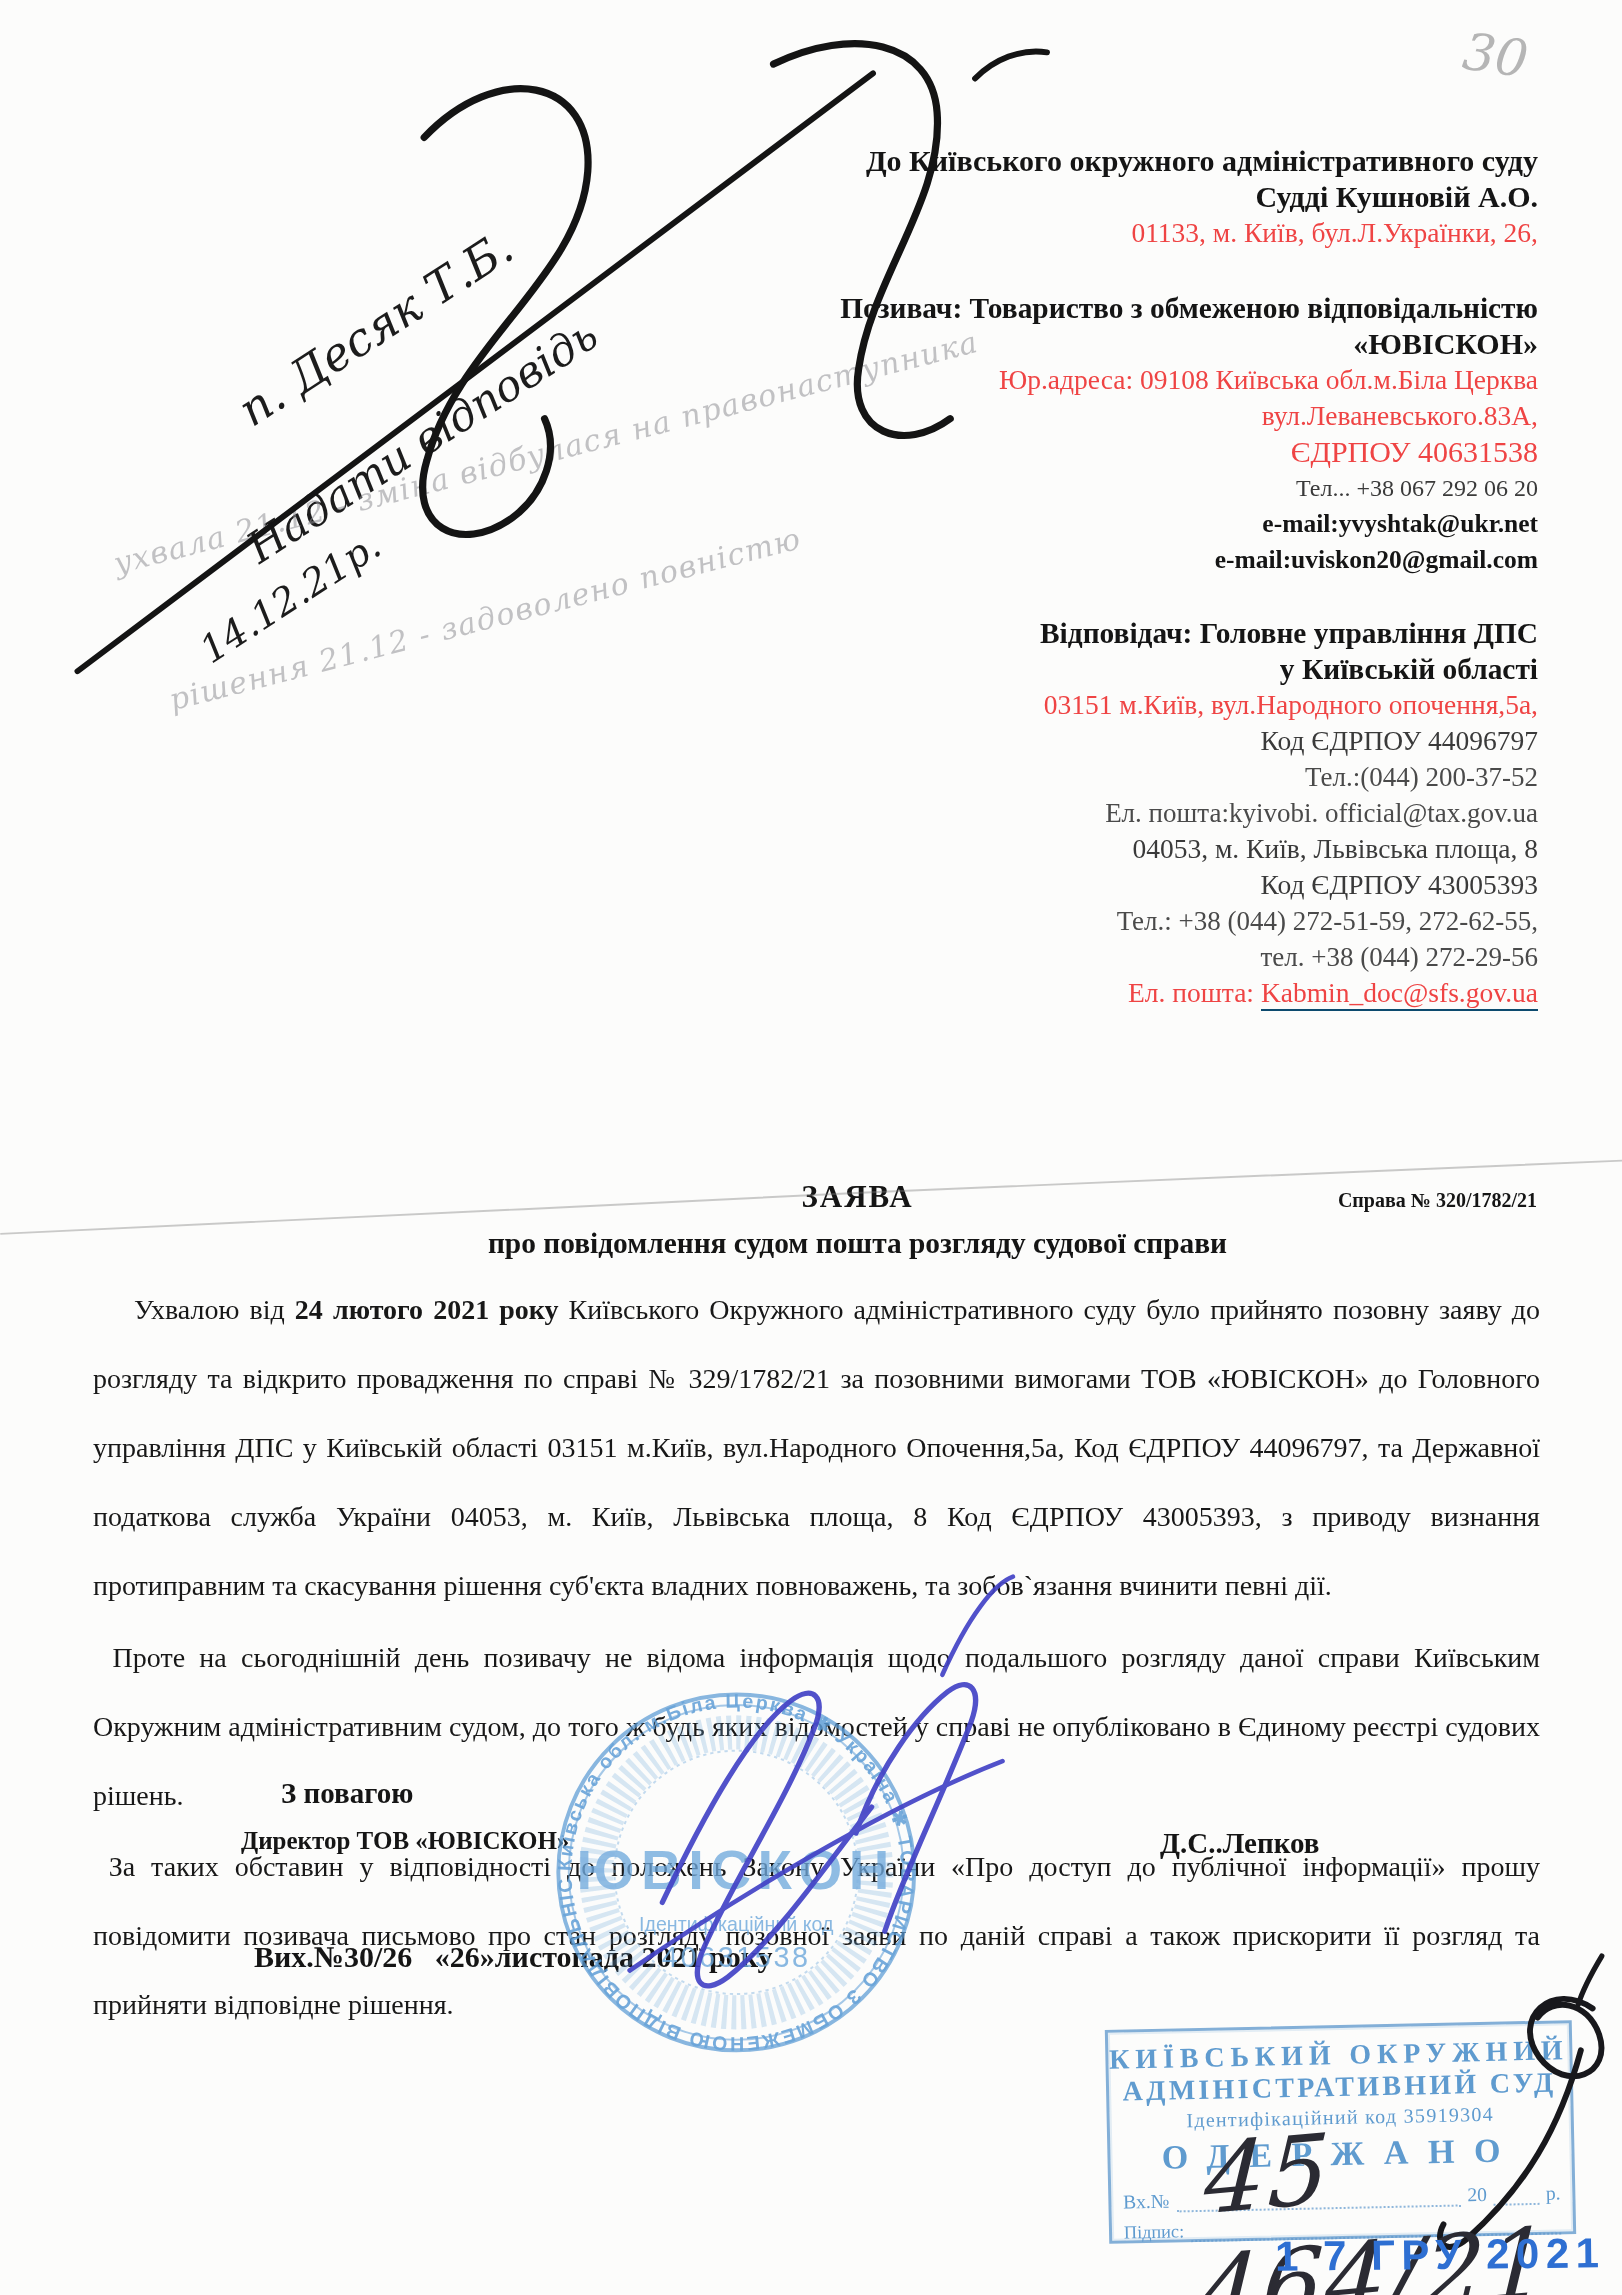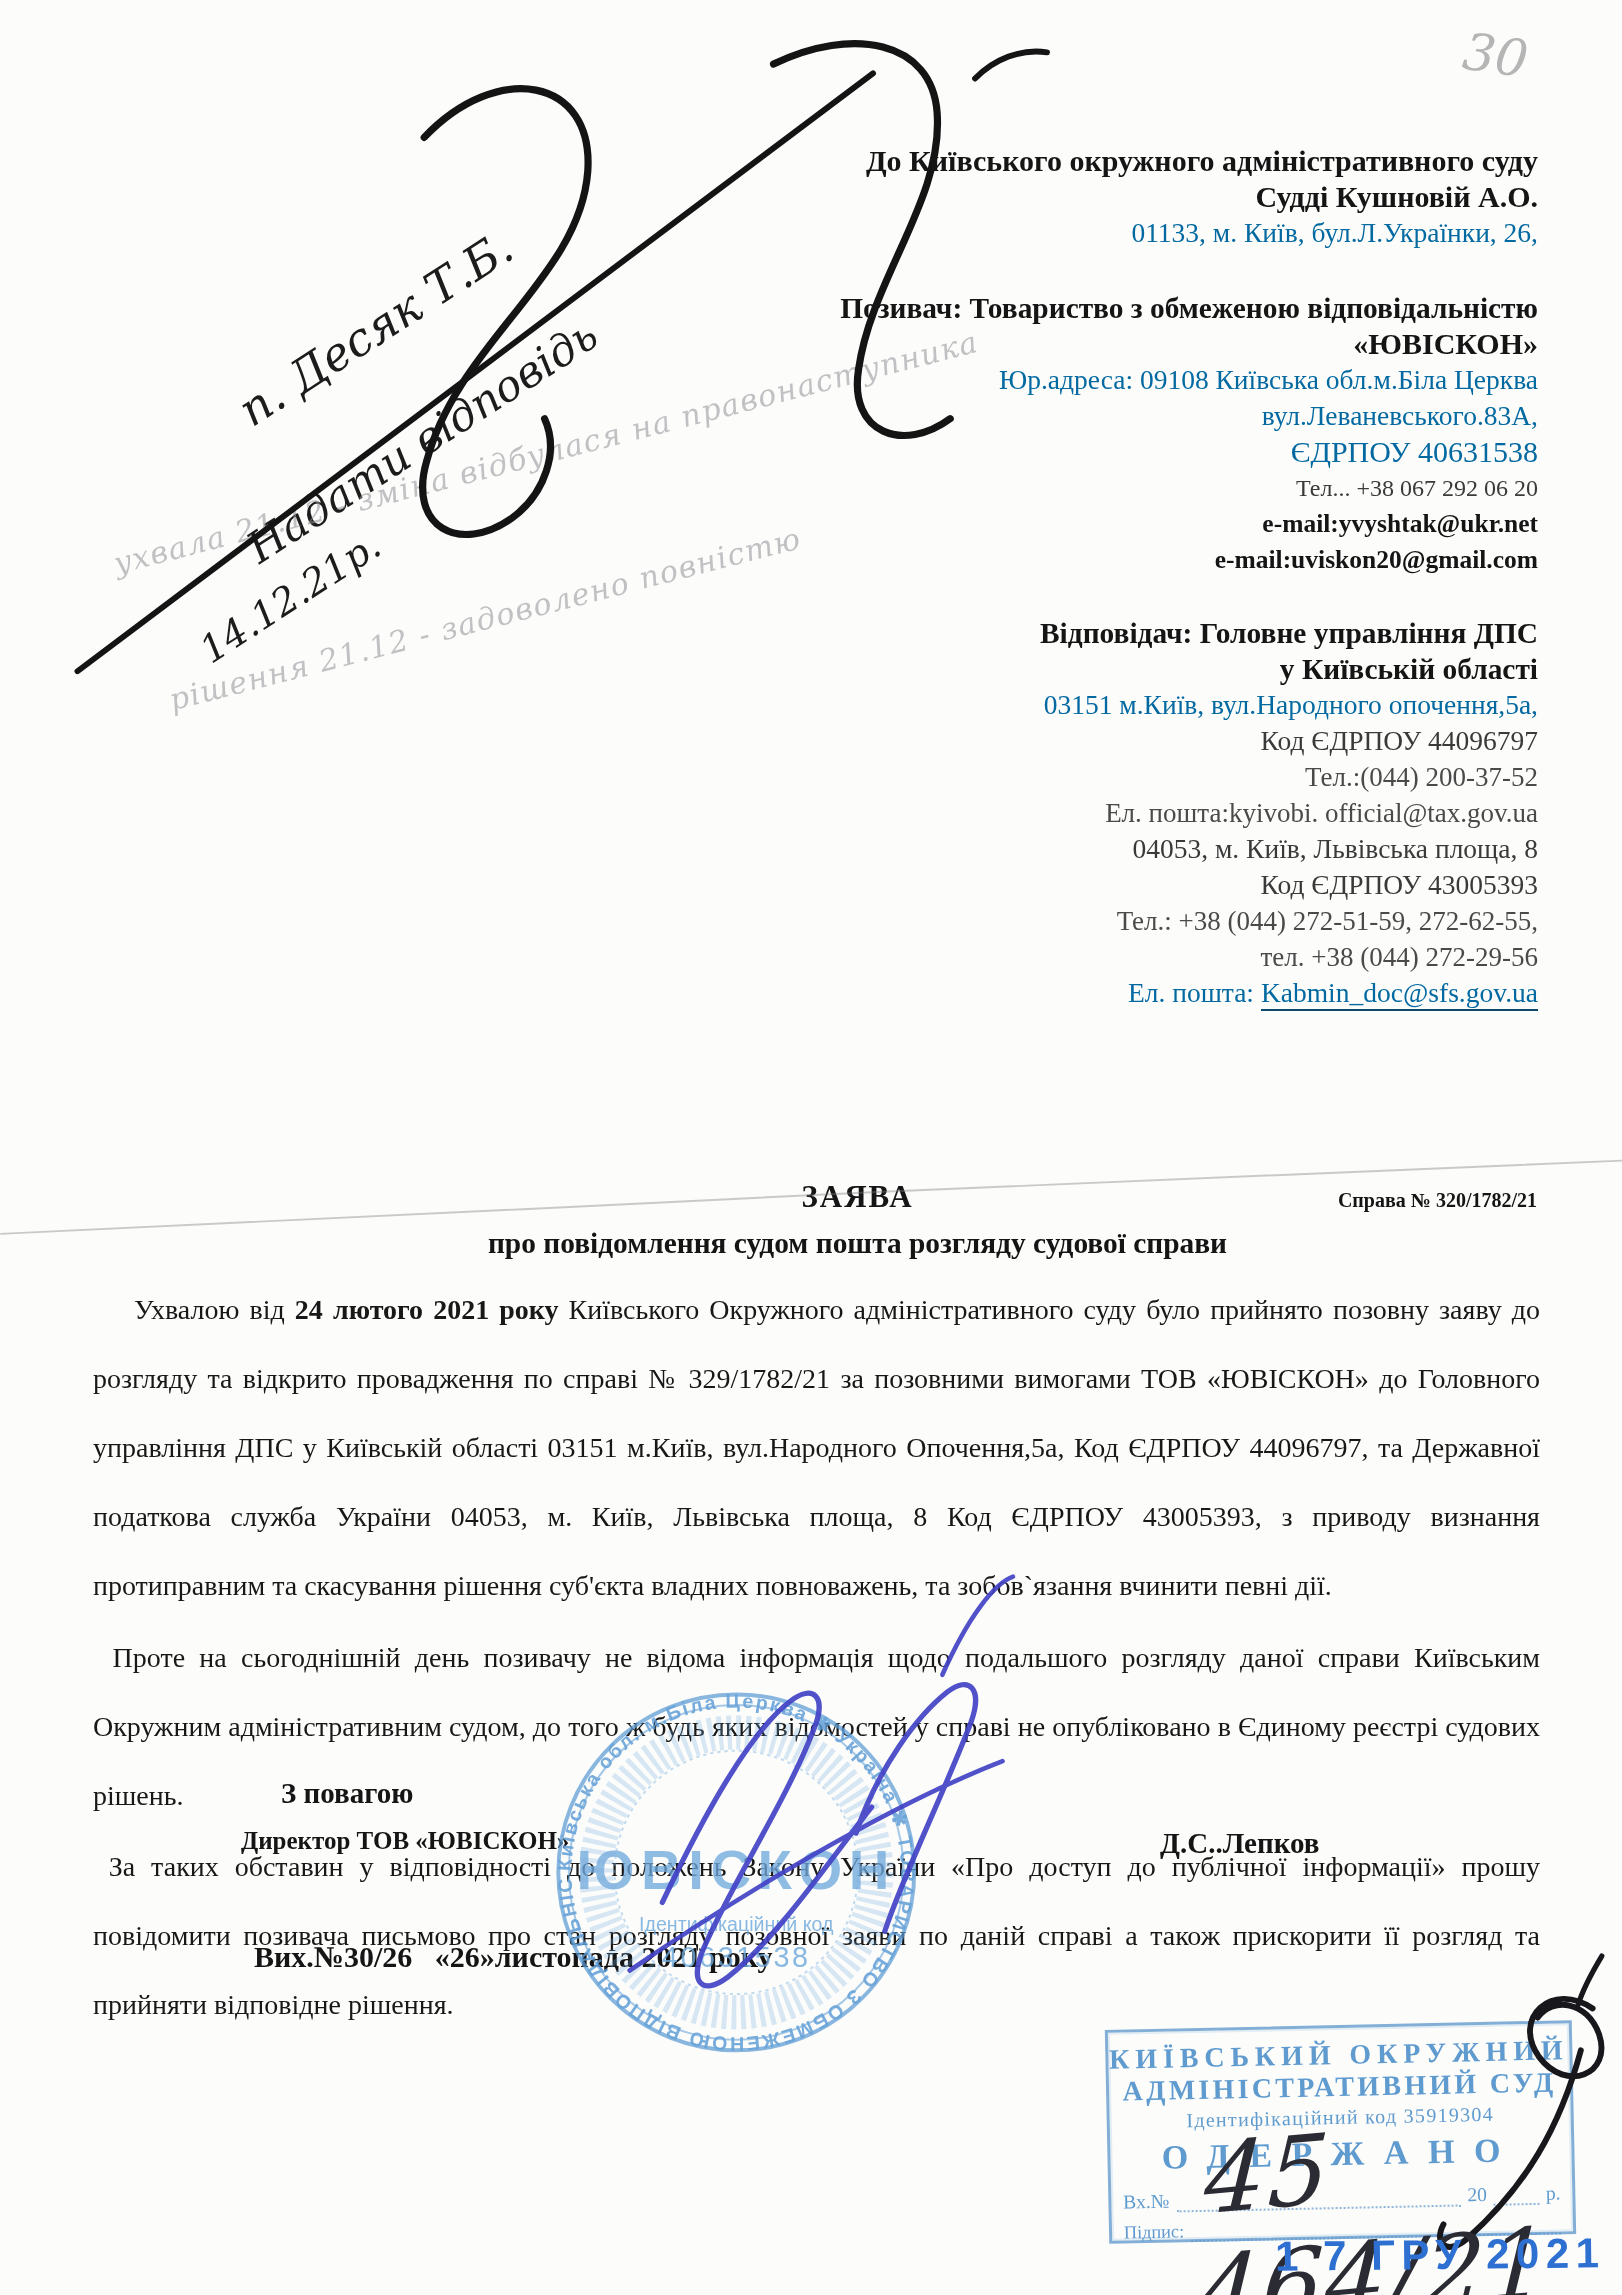--- a/index.html
+++ b/index.html
@@ -7,21 +7,21 @@
     position:relative; width:1623px; height:2295px;
     background:#fcfcfb; overflow:hidden;
     font-family:"Liberation Serif", serif; color:#151515;
   }
   
   .hdr{position:absolute; top:143px; right:85px; width:955px; text-align:right; line-height:36px;}
   .hdr .b{font-weight:bold;}
   .fs46{font-size:30px;} .fs45{font-size:29.4px;}
   .fs42{font-size:27.5px;} .fs41{font-size:27px;} .fs39{font-size:25.5px;} .fs37{font-size:24px;}
   .gap60{height:39px;} .gap56{height:37px;}
-  .c2{color:#0369a1;} .c3{color:#3a3a3a;} .c4{color:#4a4a4a;}
+  .c2{color:#ef4444;} .c3{color:#3a3a3a;} .c4{color:#4a4a4a;}
   .u{border-bottom:2px solid #0c4a6e; padding-bottom:1.3px;}
   
   .case-number{position:absolute; top:1189px; right:86px; font-size:20px; font-weight:bold;text-align:center;}
   .title-wrap{position:absolute; top:1179px; left:118px; width:1479px; text-align:center;}
   .title-main{font-size:31px; font-weight:bold; letter-spacing:2px;}
   .title-sub{font-size:29.4px; font-weight:bold; margin-top:11.8px;}
   
   .body-text{position:absolute; top:1275px; left:93px; width:1447px;
     font-size:28px; line-height:69px; text-align:justify; color:#181818;}
   .body-text p{margin:0 0 2.6px 0;}

